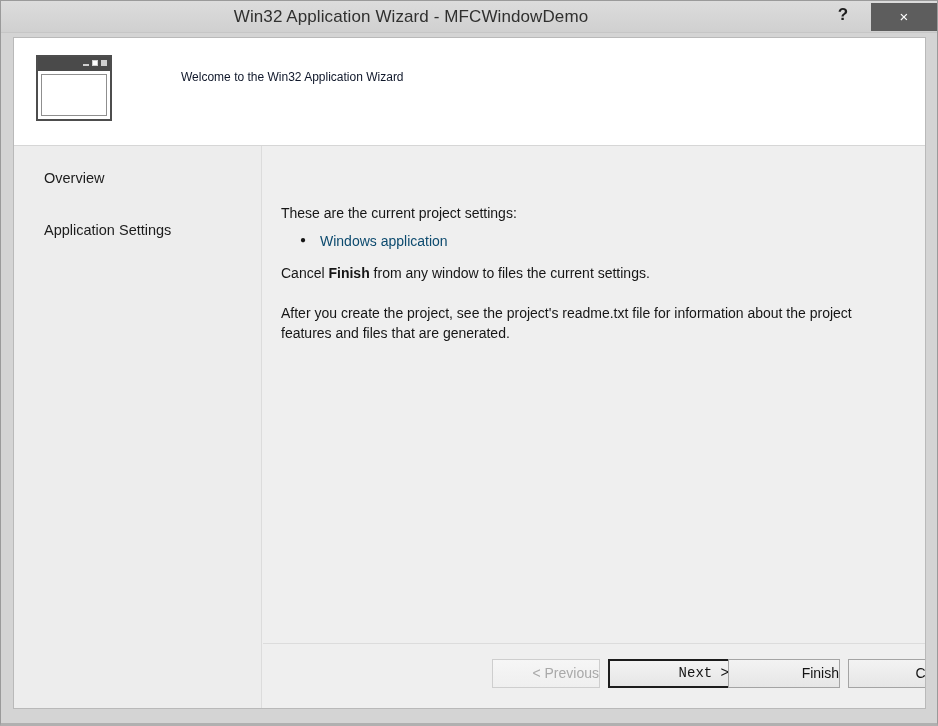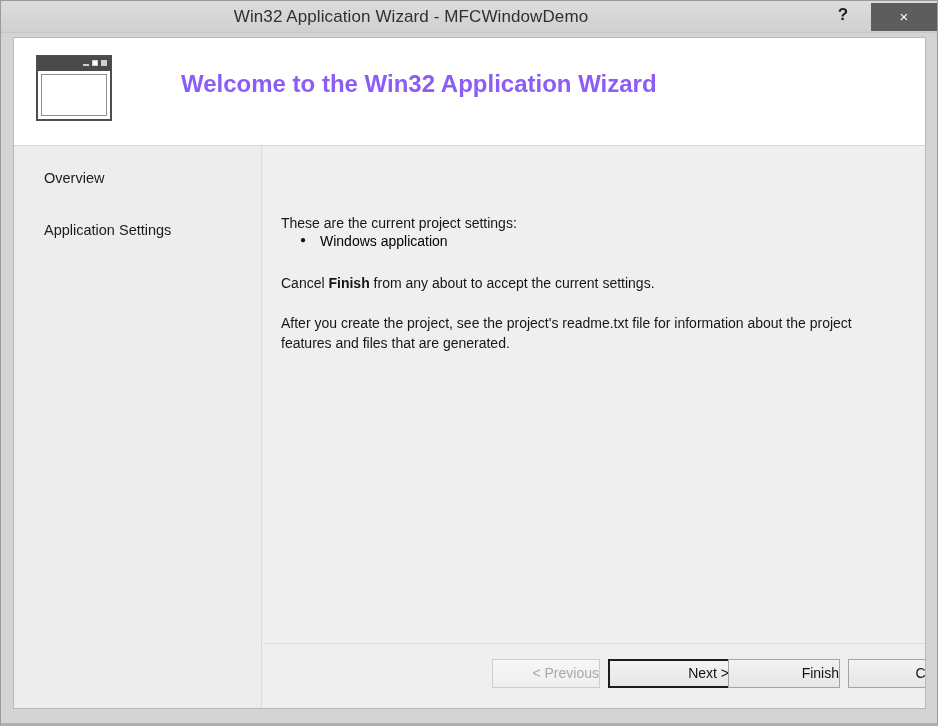--- a/index.html
+++ b/index.html
@@ -151,23 +151,23 @@
     top: 17px;
     bottom: 3px;
     background: #ffffff;
     border: 1px solid #8f8f8f;
     box-sizing: border-box;
   }
   .header-title {
     position: absolute;
     left: 167px;
     top: 32px;
-    font-size: 24px;
-    font-weight: bold;
-    color: #8b5cf6;
+    font-size: 12px;
+    font-weight: normal;
+    color: #0f172a;
     white-space: nowrap;
   }
 
   
   .sidebar {
     position: absolute;
     left: 0;
     top: 108px;
     width: 248px;
     bottom: 0;
@@ -203,36 +203,35 @@
     bottom: 64px;
     border-bottom: 1px solid #dcdcdc;
     box-sizing: border-box;
   }
   .para {
     position: absolute;
     left: 18px;
     font-size: 14px;
     color: #161616;
     line-height: 20px;
-    margin-top: 10px;
   }
   .para.p0 { top: 57px; }
   .para.p1 { top: 117px; }
   .para.p2 { top: 157px; width: 600px; }
   .bullet-list {
     position: absolute;
     left: 37px;
     top: 85px;
     margin: 0;
     padding: 0;
     list-style: none;
   }
   .bullet-list li {
     font-size: 14px;
-    color: #000000;
+    color: #0c4a6e;
     position: relative;
     padding-left: 20px;
     line-height: 20px;
   }
   .bullet-list li::before {
     content: "\25CF";
     position: absolute;
     left: 0;
     top: -1px;
     font-size: 10px;
@@ -270,20 +269,21 @@
     width: 108px;
     color: #a9a9a9;
     border-color: #cecece;
     background: linear-gradient(#f6f6f6, #efefef);
   }
   .btn.next {
     left: 345px;
     width: 123px;
     border: 2px solid #1c1c1c;
     line-height: 25px;
+    font-family: Liberation Mono, monospace;
   }
   .btn.finish {
     left: 465px;
     width: 112px;
   }
   .btn.cancel {
     left: 585px;
     width: 112px;
   }
 </style>
@@ -319,21 +319,21 @@
       <div class="nav-item i1">Application Settings</div>
     </div>
 
     <div class="content">
       <div class="content-body">
         <div class="para p0">These are the current project settings:</div>
         <ul class="bullet-list">
           <li>Windows application</li>
         </ul>
         <div class="para p1">
-          <span>Cancel </span><span class="bold">Finish</span><span> from any about to accept the current settings.</span>
+          <span>Cancel </span><span class="bold">Finish</span><span> from any window to files the current settings.</span>
         </div>
         <div class="para p2">After you create the project, see the project's readme.txt file for information about the project features and files that are generated.</div>
       </div>
 
       <div class="footer">
         <div class="btn prev">&lt; Previous</div>
         <div class="btn next">Next &gt;</div>
         <div class="btn finish">Finish</div>
         <div class="btn cancel">Cancel</div>
       </div>

